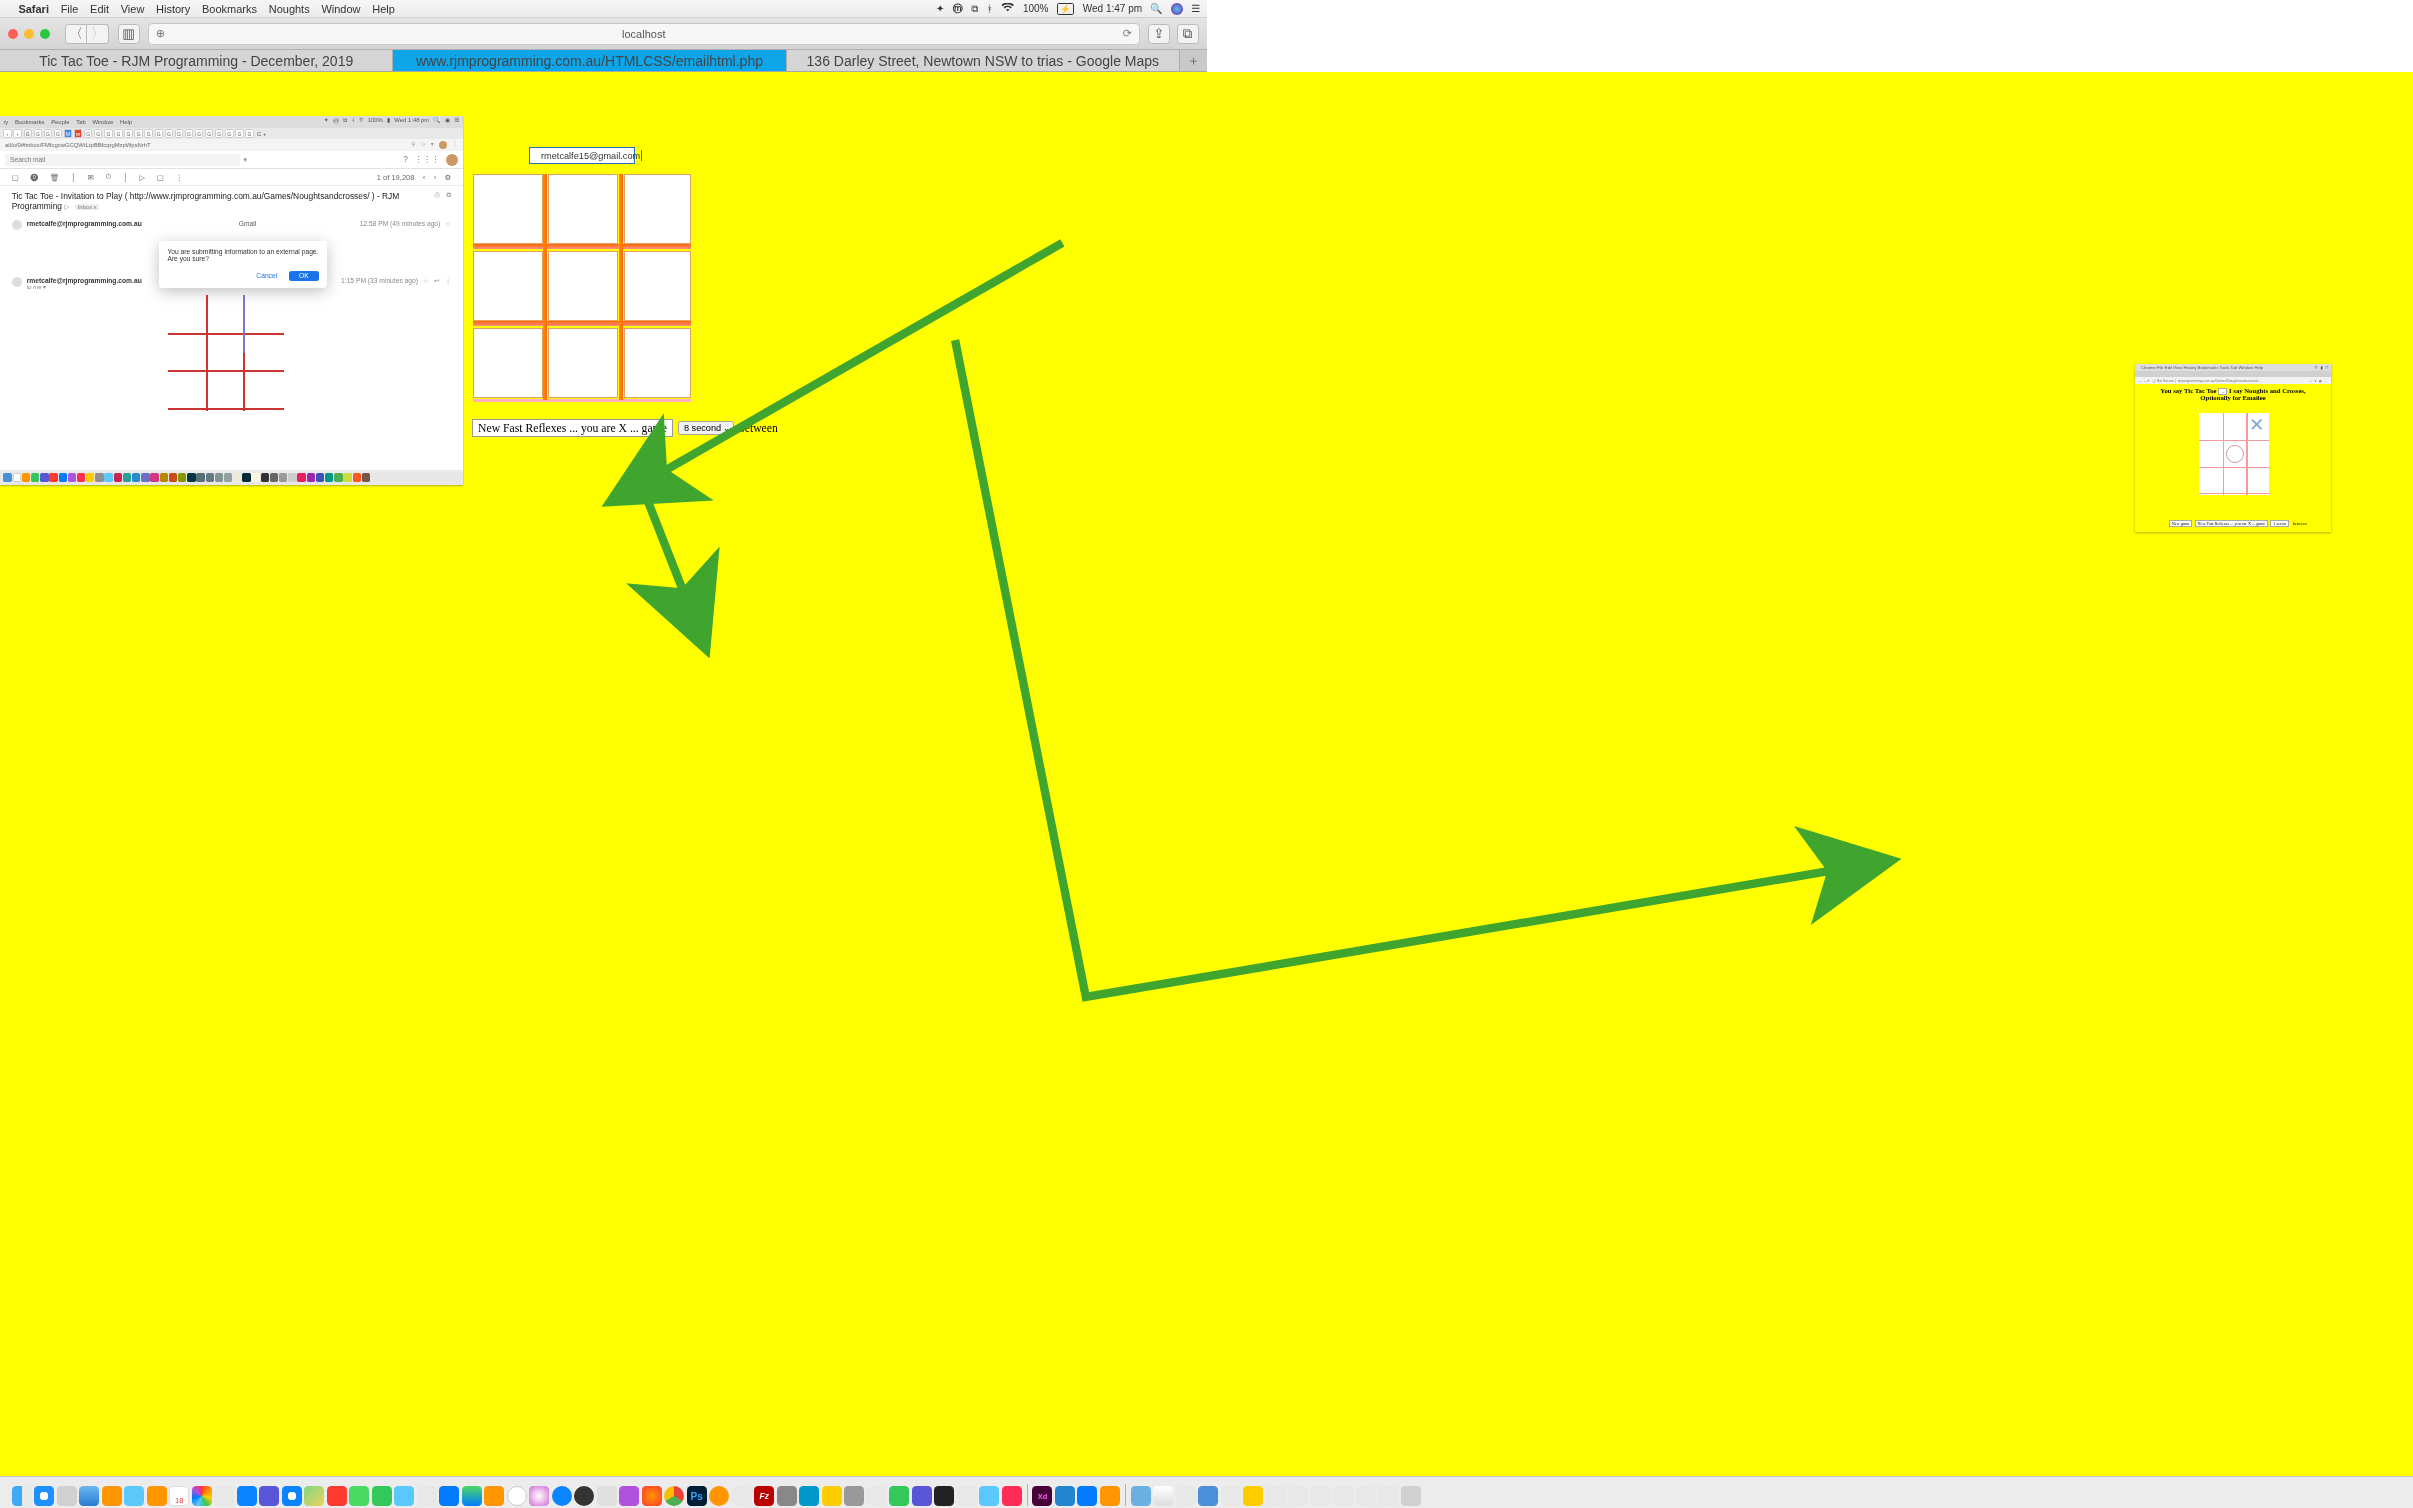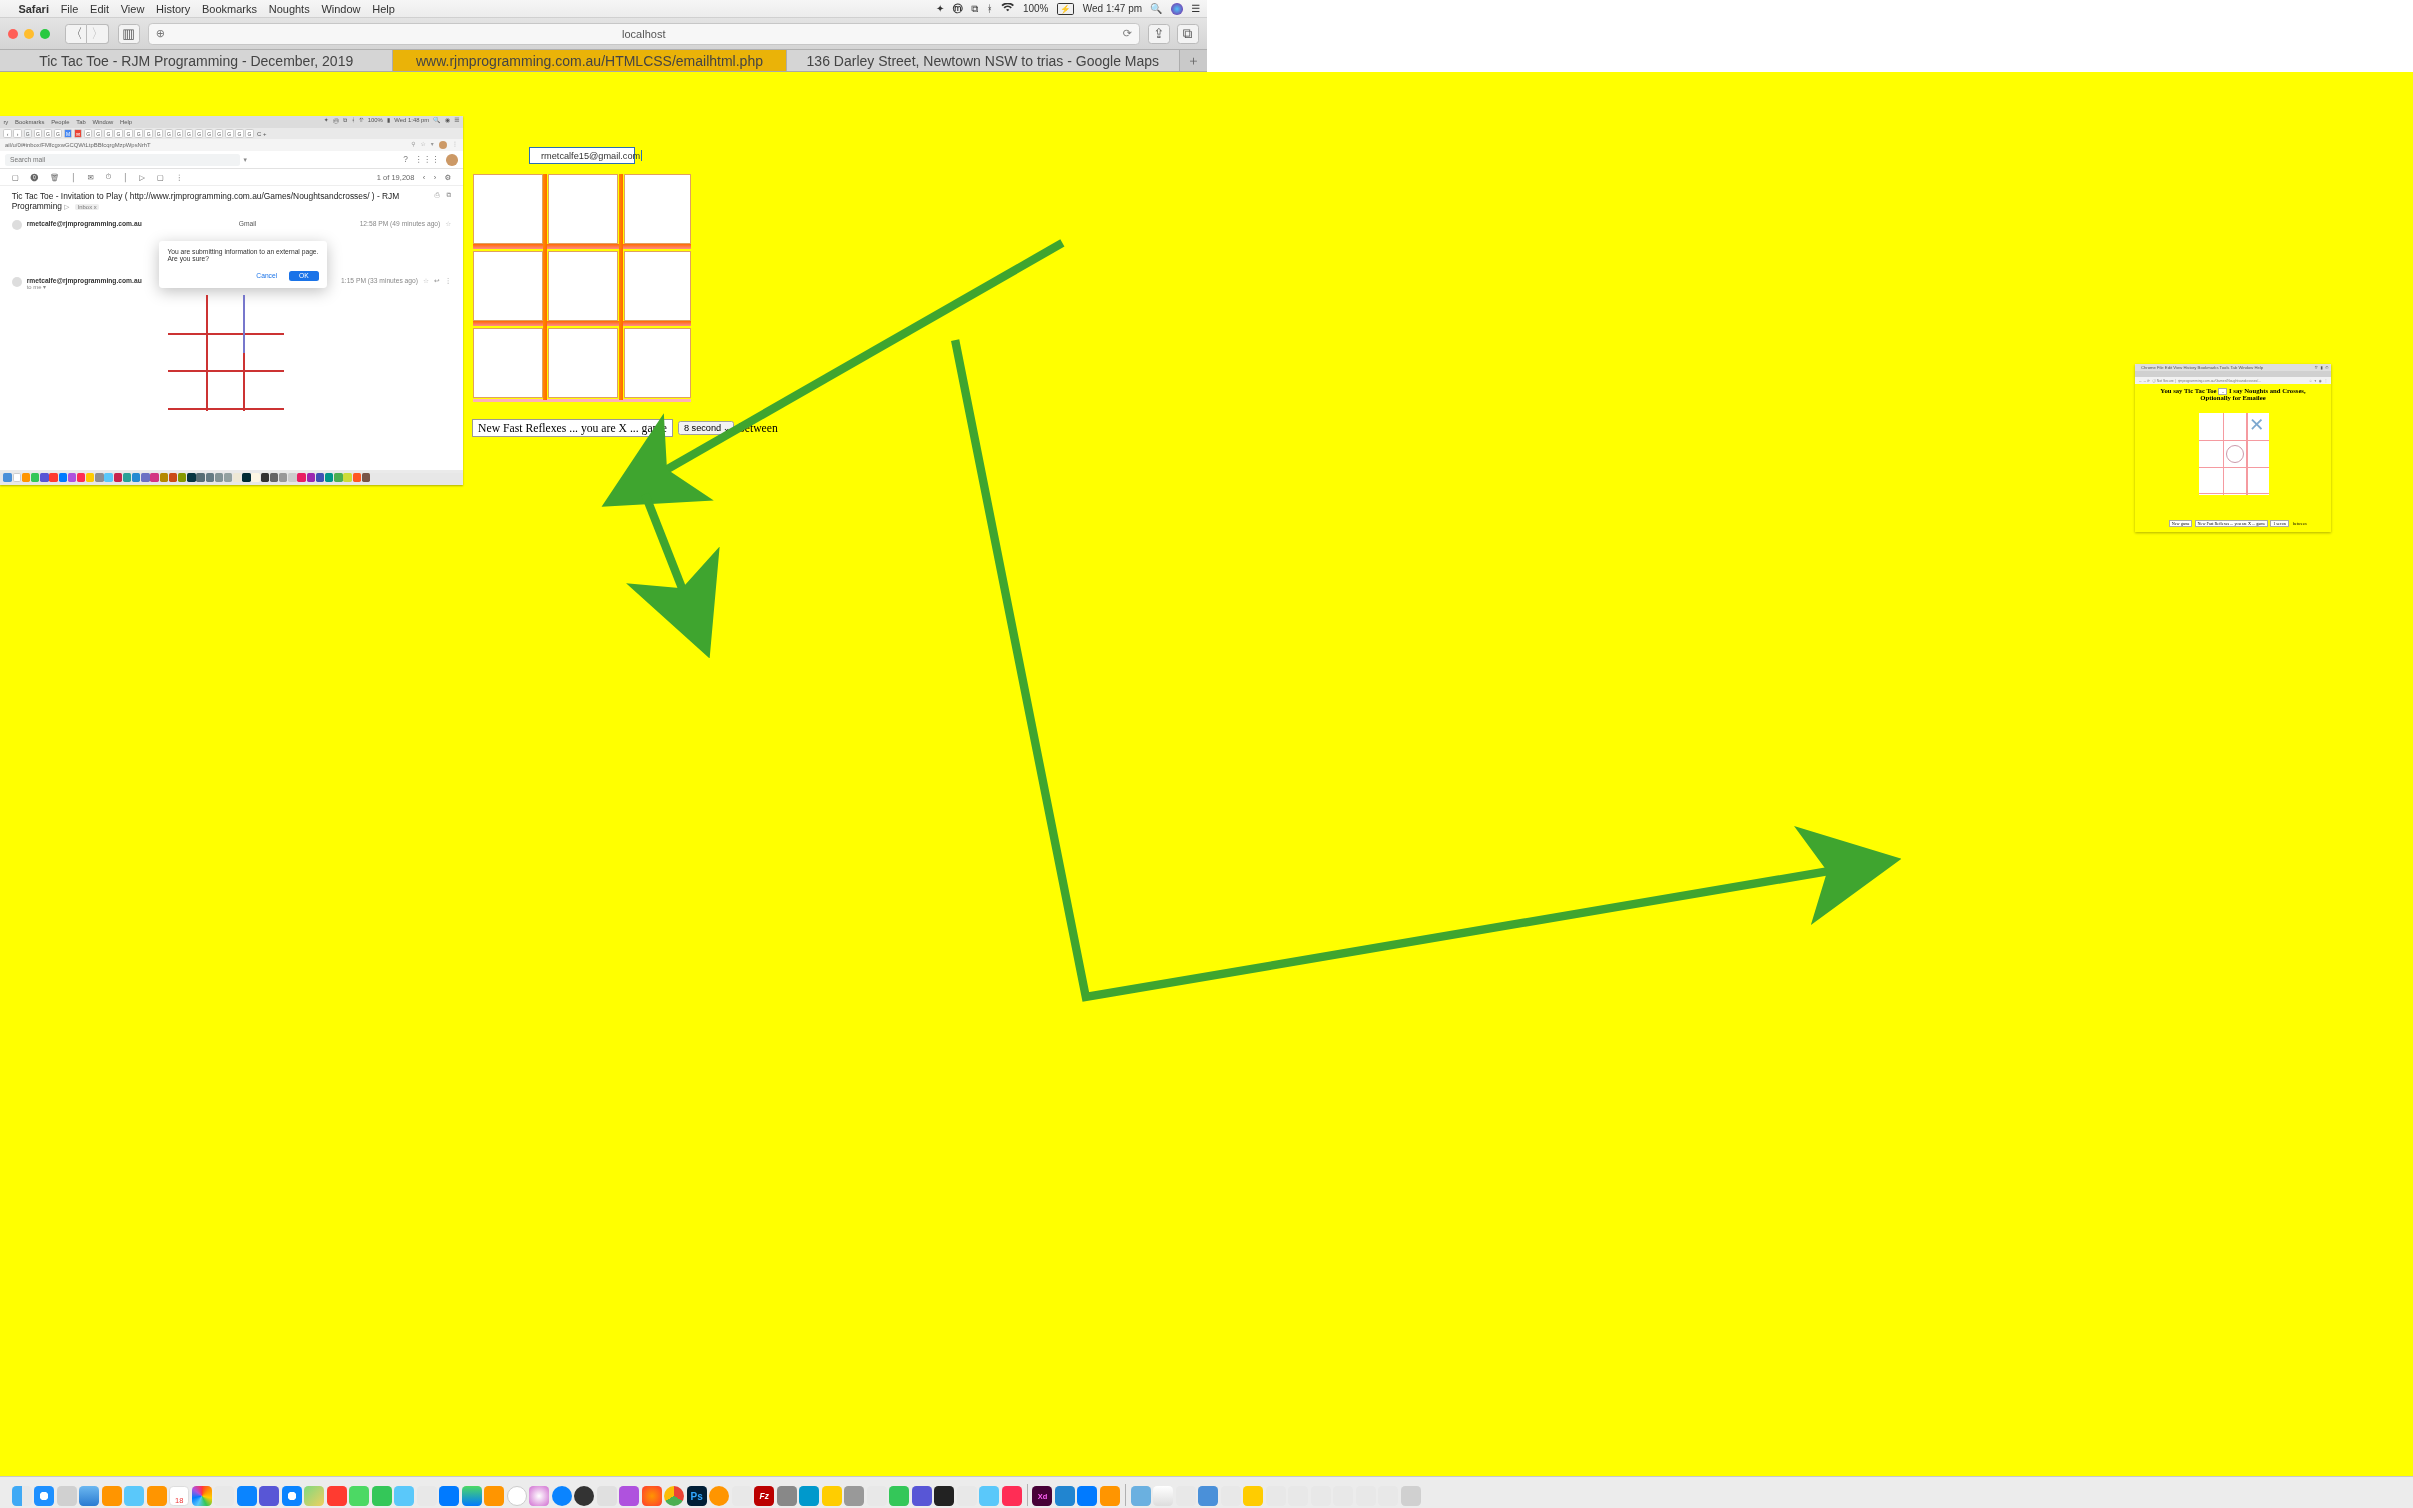--- a/index.html
+++ b/index.html
@@ -19,21 +19,21 @@
   .nav-group{display:flex;}
   .nav-group .nav-btn:first-child{border-radius:3.4px 0 0 3.4px;}
   .nav-group .nav-btn:last-child{border-radius:0 3.4px 3.4px 0; border-left:none;}
   .urlbar{ flex:1; height:22px; background:#f7f7f7; border:0.8px solid #c7c7c7; border-radius:4.2px; display:flex; align-items:center; justify-content:center; color:#555; font-size:11px; position:relative;}
   .urlbar .reload{position:absolute; right:6.7px; color:#777;}
   .urlbar .plus{position:absolute; left:6.7px; color:#777;}
   .safari-right-btns{display:flex; gap:6.7px;}
   
   .tabstrip{ height:22px; background:#c9c9c9; display:flex; border-bottom:0.8px solid #a8a8a8;}
   .tab{ flex:1; display:flex; align-items:center; justify-content:center; font-size:14px; color:#444; border-right:0.8px solid #adadad; background:#d5d5d5;}
-  .tab.active{ background:#eab308;}
+  .tab.active{ background:#0ea5e9;}
   .tab-add{ width:27px; display:flex;align-items:center;justify-content:center; color:#666;}
   
   .page { position:absolute; top:72px; left:0; right:0; bottom:32px; background:#ffff00; overflow:hidden;}
   .headline{ position:absolute; left:335px; top:15px; width:494px; text-align:center; font-family:"Times New Roman",serif; font-weight:bold; font-size:22px; line-height:1.15;}
   .headline-select{ display:inline-block; width:39px; height:13.4px; border:0.8px solid #a0a0a0; border-radius:2.5px; background:#fff; font-size:8.4px; vertical-align:middle; padding:0 1.7px; position:relative; top:-2.5px;}
   .headline-select::after{content:"⌄"; float:right; font-size:8.4px; color:#555;}
   .email-box{ position:absolute; left:529px; top:75px; width:106px; height:17px; border:1.7px solid #2b6fb5; background:#fff; font-size:9.2px; color:#333; display:flex; align-items:center; padding:0 11px;}
   .email-box .caret{ border-left:0.8px solid #2b6fb5; height:11.7px; margin-left:0.8px;}
   
   .ttt{ position:absolute; left:473px; top:102px; width:218px; height:226px;}

